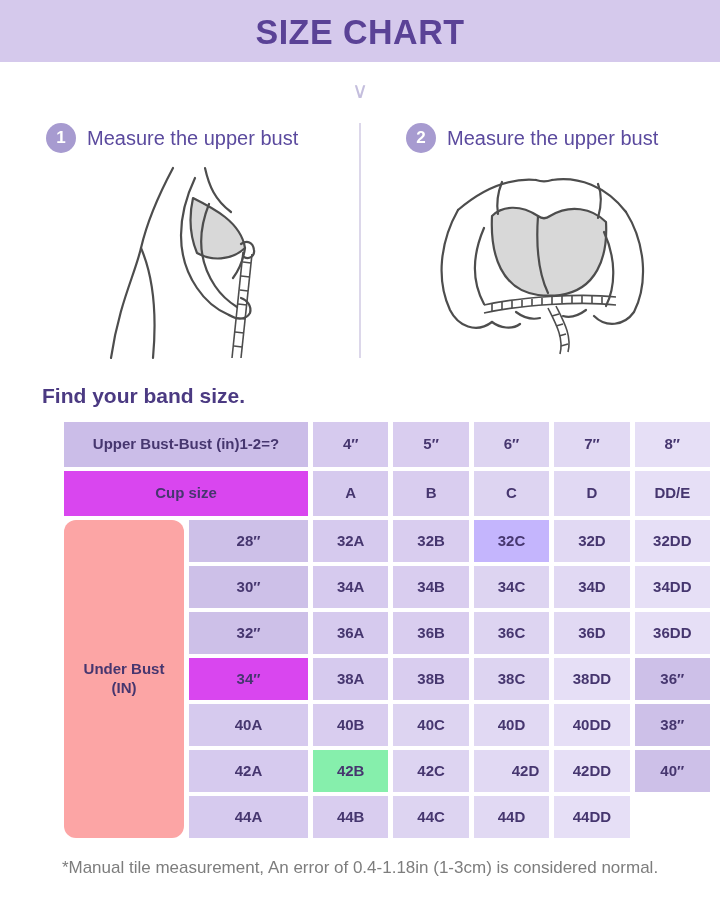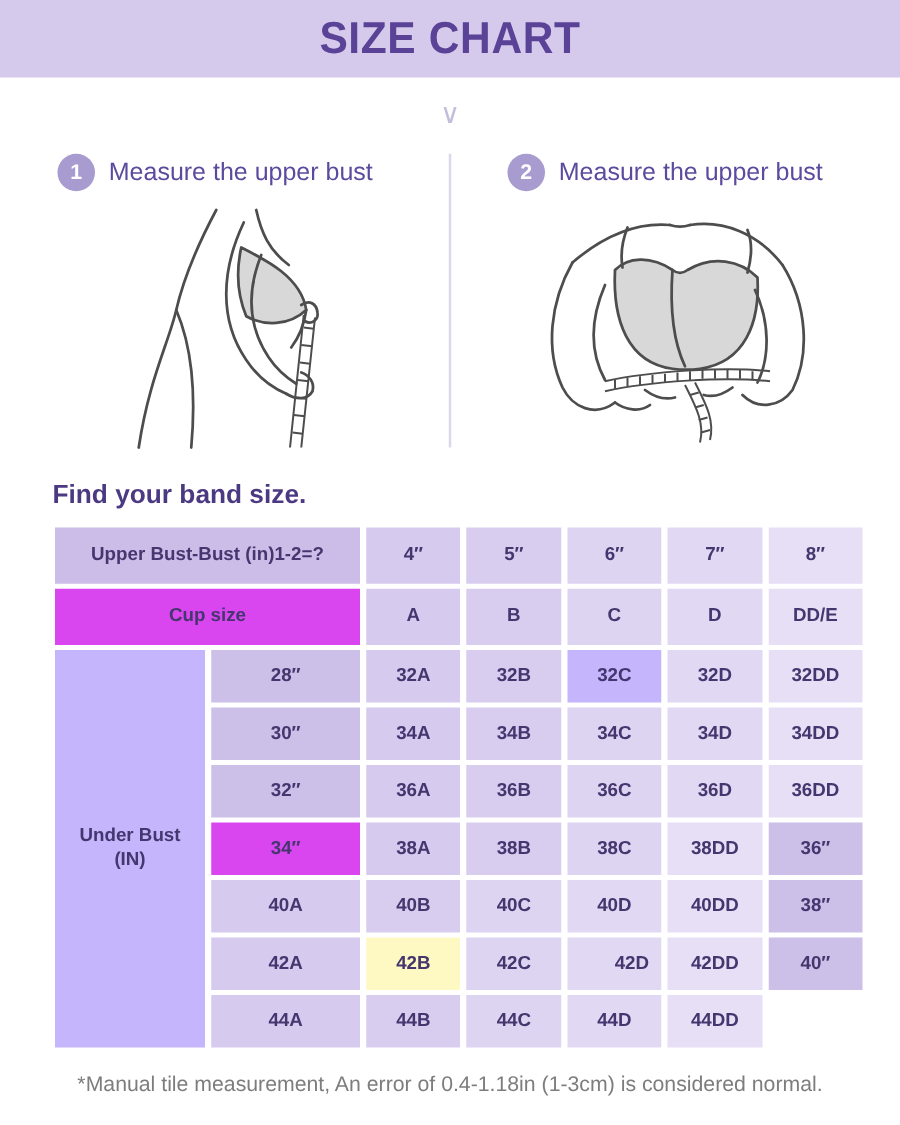--- a/index.html
+++ b/index.html
@@ -28,21 +28,21 @@
   .step-label { font-size:20px; font-weight:500; color:#5b4a9e; }
   .illus-wrap { flex:1; display:flex; align-items:center; justify-content:center; }
   svg .ln { fill:none; stroke:#4d4d4d; stroke-width:2.2; stroke-linecap:round; stroke-linejoin:round; }
   svg .fillgrey { fill:#d8d8d8; stroke:#4d4d4d; stroke-width:2.2; stroke-linejoin:round; }
   svg .tape { fill:none; stroke:#4d4d4d; stroke-width:1.6; }
 
   
   .section-title { margin:16px 0 14px 42px; font-size:21px; font-weight:700; color:#4b3a82; }
 
   
-  .size-table { margin-left:44px; width:646px; display:grid;
+  .size-table { margin-left:64px; width:646px; display:grid;
     grid-template-columns:120px 119px repeat(5,1fr);
     grid-template-rows:45px 45px repeat(7,42px);
     column-gap:5px; row-gap:4px; }
   .cell { display:flex; align-items:center; justify-content:center; text-align:center;
     font-size:15px; font-weight:700; color:#46366f; white-space:pre-line; line-height:1.25; }
 
   
   .footnote { margin-top:20px; text-align:center; font-size:17px; color:#7d7d7d; }
 </style>
 </head>
@@ -122,21 +122,21 @@
     <div class="cell" style="background: rgb(217, 205, 239);">5″</div>
     <div class="cell" style="background: rgb(221, 212, 241);">6″</div>
     <div class="cell" style="background: rgb(225, 217, 243);">7″</div>
     <div class="cell" style="background: rgb(230, 223, 246);">8″</div>
     <div class="cell" style="background: #d946ef; grid-column: 1 / span 2;">Cup size</div>
     <div class="cell" style="background: rgb(214, 202, 238);">A</div>
     <div class="cell" style="background: rgb(217, 205, 239);">B</div>
     <div class="cell" style="background: rgb(221, 212, 241);">C</div>
     <div class="cell" style="background: rgb(225, 217, 243);">D</div>
     <div class="cell" style="background: rgb(230, 223, 246);">DD/E</div>
-    <div class="cell" style="background: #c4b5fd; grid-area: 3 / 1 / span 7;">Under Bust
+    <div class="cell" style="background: #fca5a5; grid-area: 3 / 1 / span 7; border-radius: 12px;">Under Bust
 (IN)</div>
     <div class="cell" style="background: rgb(205, 192, 232);">28″</div>
     <div class="cell" style="background: rgb(214, 202, 238);">32A</div>
     <div class="cell" style="background: rgb(217, 205, 239);">32B</div>
     <div class="cell" style="background: #c4b5fd;">32C</div>
     <div class="cell" style="background: rgb(225, 217, 243);">32D</div>
     <div class="cell" style="background: rgb(230, 223, 246);">32DD</div>
     <div class="cell" style="background: rgb(205, 192, 232);">30″</div>
     <div class="cell" style="background: rgb(214, 202, 238);">34A</div>
     <div class="cell" style="background: rgb(217, 205, 239);">34B</div>
@@ -155,21 +155,21 @@
     <div class="cell" style="background: rgb(221, 212, 241);">38C</div>
     <div class="cell" style="background: rgb(230, 223, 246);">38DD</div>
     <div class="cell" style="background: rgb(205, 192, 232);">36″</div>
     <div class="cell" style="background: rgb(214, 202, 238);">40A</div>
     <div class="cell" style="background: rgb(217, 205, 239);">40B</div>
     <div class="cell" style="background: rgb(221, 212, 241);">40C</div>
     <div class="cell" style="background: rgb(225, 217, 243);">40D</div>
     <div class="cell" style="background: rgb(230, 223, 246);">40DD</div>
     <div class="cell" style="background: rgb(205, 192, 232);">38″</div>
     <div class="cell" style="background: rgb(214, 202, 238);">42A</div>
-    <div class="cell" style="background: #fef9c3;">42B</div>
+    <div class="cell" style="background: #86efac;">42B</div>
     <div class="cell" style="background: rgb(221, 212, 241);">42C</div>
     <div class="cell" style="background: rgb(225, 217, 243); padding-left: 28px;">42D</div>
     <div class="cell" style="background: rgb(230, 223, 246);">42DD</div>
     <div class="cell" style="background: rgb(205, 192, 232);">40″</div>
     <div class="cell" style="background: rgb(214, 202, 238);">44A</div>
     <div class="cell" style="background: rgb(217, 205, 239);">44B</div>
     <div class="cell" style="background: rgb(221, 212, 241);">44C</div>
     <div class="cell" style="background: rgb(225, 217, 243);">44D</div>
     <div class="cell" style="background: rgb(230, 223, 246);">44DD</div>
   </div>

